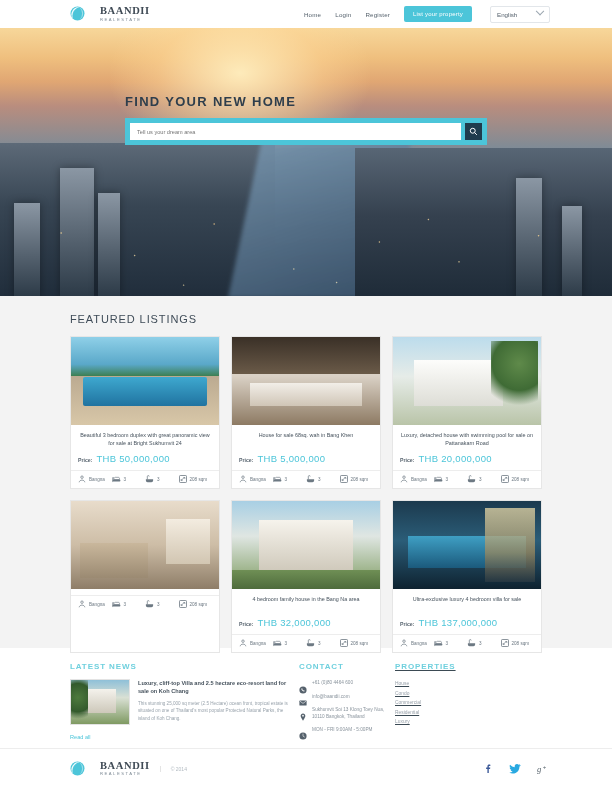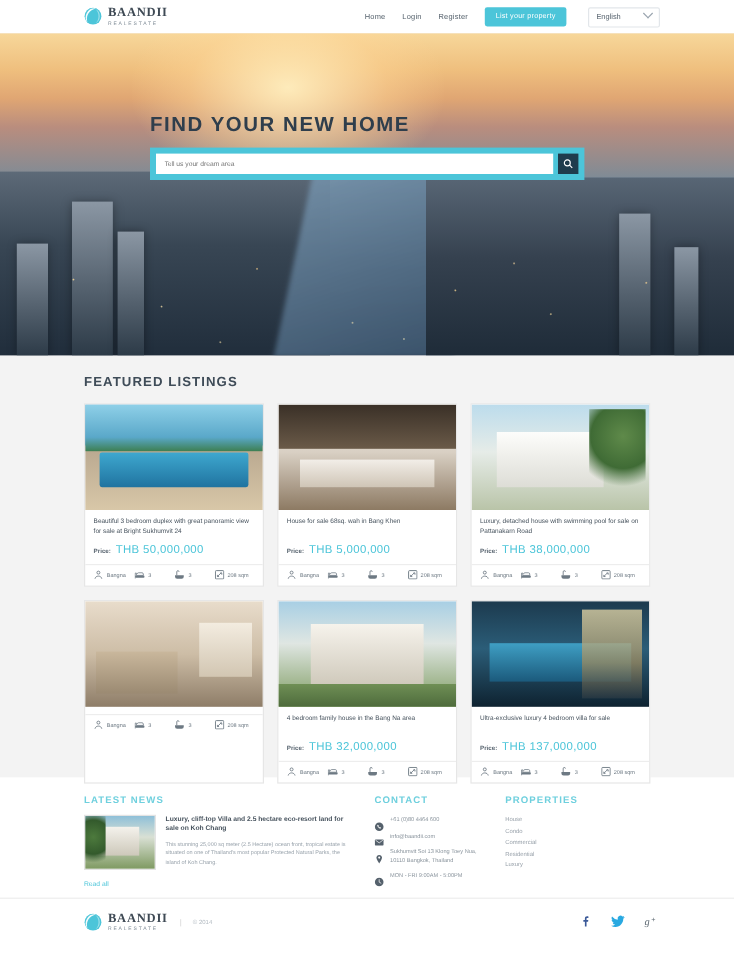--- a/index.html
+++ b/index.html
@@ -13,21 +13,21 @@
 
   
   .topbar {
     height: 28px;
     background: #ffffff;
     display: flex;
     align-items: center;
     padding: 0 62px 0 70px;
     position: relative;
   }
-  .brand { display: flex; align-items: center; gap: 5px; }
+  .brand { display: flex; align-items: center; gap: 15px; }
   .brand-mark { width: 15px; height: 15px; position: relative; }
   .brand-text { line-height: 1; }
   .brand-name {
     font-family: "Liberation Serif", serif;
     font-size: 10.5px;
     letter-spacing: 0.6px;
     color: #3f4a55;
     font-weight: 700;
     display: block;
   }
@@ -129,21 +129,21 @@
       radial-gradient(1.2px 1.2px at 70% 15%, rgba(255,220,160,.8), transparent);
   }
   .hero-inner {
     position: relative;
     z-index: 5;
     padding-top: 66px;
     padding-left: 125px;
     padding-right: 125px;
   }
   .hero-title {
-    font-size: 17px;
+    font-size: 13px;
     letter-spacing: 1.3px;
     color: #2f3e4c;
     font-weight: 600;
     margin-bottom: 9px;
   }
   .search-wrap {
     background: #4cc5d9;
     padding: 5px;
     display: flex;
     align-items: center;
@@ -172,27 +172,28 @@
   
   .featured {
     background: #f3f3f3;
     padding: 17px 70px 22px 70px;
     height: 352px;
   }
   .section-title {
     font-size: 11px;
     letter-spacing: 0.9px;
     color: #3f4c58;
-    font-weight: 700;
+    font-weight: 400;
     margin-bottom: 11px;
   }
   .grid {
     display: grid;
     grid-template-columns: repeat(3, 1fr);
     gap: 11px 11px;
+    text-align: center;
   }
   .card {
     background: #ffffff;
     border: 1px solid #e6e6e6;
     overflow: hidden;
   }
   .card-photo { height: 88px; position: relative; overflow: hidden; }
   .card-body { padding: 6px 7px 0 7px; }
   .card-title {
     font-size: 5.4px;
@@ -285,27 +286,27 @@
     content:''; position:absolute; right:4%; top:8%; width:34%; height:84%;
     background: linear-gradient(180deg,#e9d9a8 0%, #9c8a5f 60%, #2a3a44 100%);
     opacity:.75;
   }
 
   
   .footer {
     background: #ffffff;
     padding: 14px 70px 0 70px;
     display: flex;
-    gap: 17px;
+    gap: 4px;
     height: 100px;
   }
   .fcol-news { width: 225px; }
   .fcol-contact { width: 92px; }
   .fcol-company { width: 78px; }
-  .fcol-props { width: 80px; }
+  .fcol-props { width: 80px; text-decoration: underline; }
   .fheading {
     font-size: 8px;
     letter-spacing: 0.9px;
     color: #6fd0de;
     font-weight: 600;
     margin-bottom: 8px;
   }
   .news-row { display: flex; gap: 8px; }
   .news-thumb {
     width: 60px; height: 46px;
@@ -526,21 +527,21 @@
             <span>208 sqm</span>
           </span>
         </div>
       </div>
       <div class="card">
         <div class="card-photo ph-villa"></div>
         <div class="card-body">
           <div class="card-title">Luxury, detached house with swimming pool for sale on Pattanakarn Road</div>
           <div class="card-price-row">
             <span class="card-price-label">Price:</span>
-            <span class="card-price">THB 38,000,000</span>
+            <span class="card-price">THB 20,000,000</span>
           </div>
         </div>
         <div class="meta">
           <span class="meta-item">
             <span><svg width="8" height="8" viewBox="0 0 11 11">
                 <circle cx="5.5" cy="3" r="1.7" fill="none" stroke="#6d7983" stroke-width="1"></circle>
                 <path d="M1.6 10c.4-2 2-3 3.9-3s3.5 1 3.9 3" fill="none" stroke="#6d7983" stroke-width="1"></path>
               </svg></span>
             <span>Bangna</span>
           </span>

